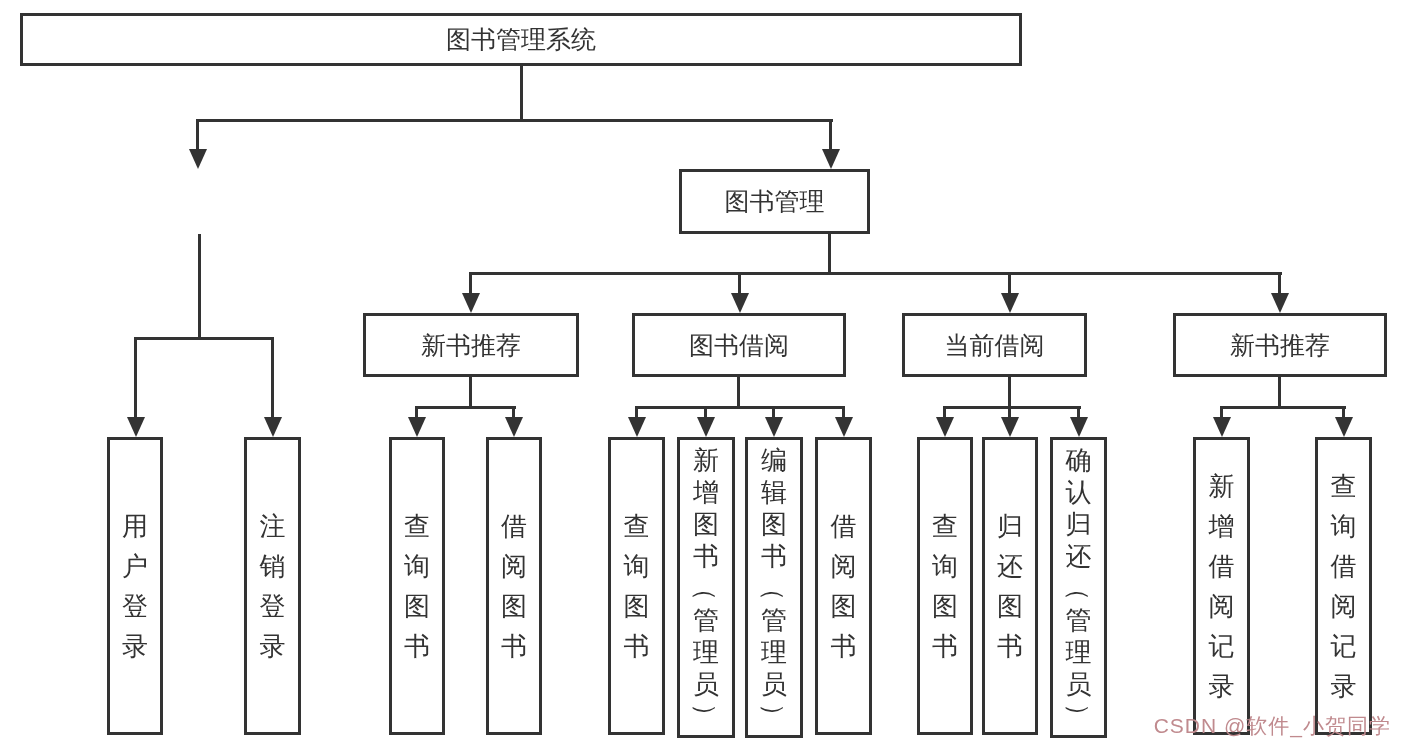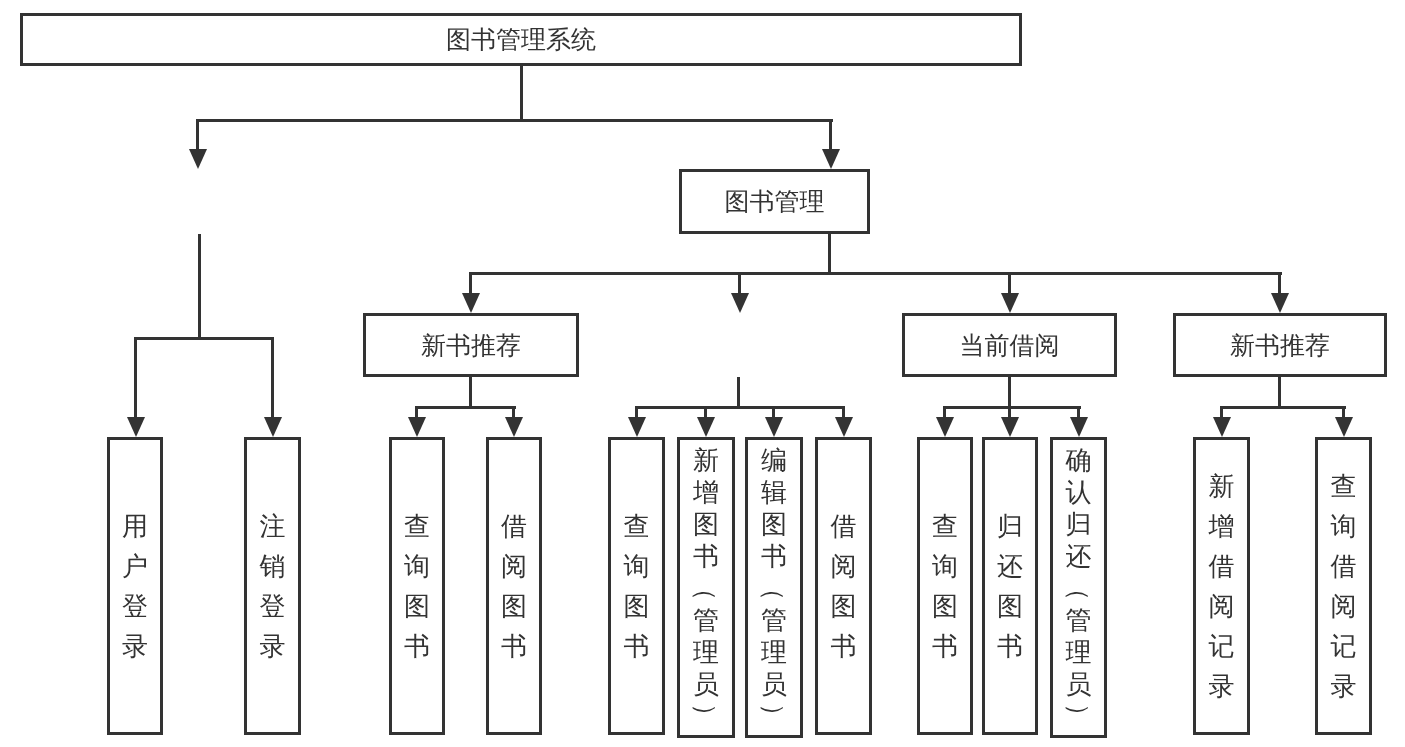--- a/index.html
+++ b/index.html
@@ -130,21 +130,24 @@
     <span>图书管理系统</span>
   </div>
 
   <div class="box" style="left:679px;top:169px;width:191px;height:65px">
     <span>图书管理</span>
   </div>
 
   <div class="box" style="left:363px;top:313px;width:216px;height:64px">
     <span>新书推荐</span>
   </div>
-  <div class="box" style="left:902px;top:313px;width:215px;height:64px">
+  <div class="box" style="left:632px;top:313px;width:214px;height:64px">
+    <span>图书借阅</span>
+  </div>
+  <div class="box" style="left:902px;top:313px;width:185px;height:64px">
     <span>当前借阅</span>
   </div>
   <div class="box" style="left:1173px;top:313px;width:214px;height:64px">
     <span>新书推荐</span>
   </div>
 
   <div class="box vbox" style="left:107px;top:437px;width:56px;height:298px">
     <div class="vlabel" style="row-gap: 14px;">
         <span>用</span>
         <span>户</span>
@@ -265,13 +268,14 @@
     <div class="vlabel" style="row-gap: 14px;">
         <span>查</span>
         <span>询</span>
         <span>借</span>
         <span>阅</span>
         <span>记</span>
         <span>录</span>
       </div>
   </div>
 
+  <div class="watermark">CSDN @软件_小贺同学</div>
 </div>
 
 </body></html>

